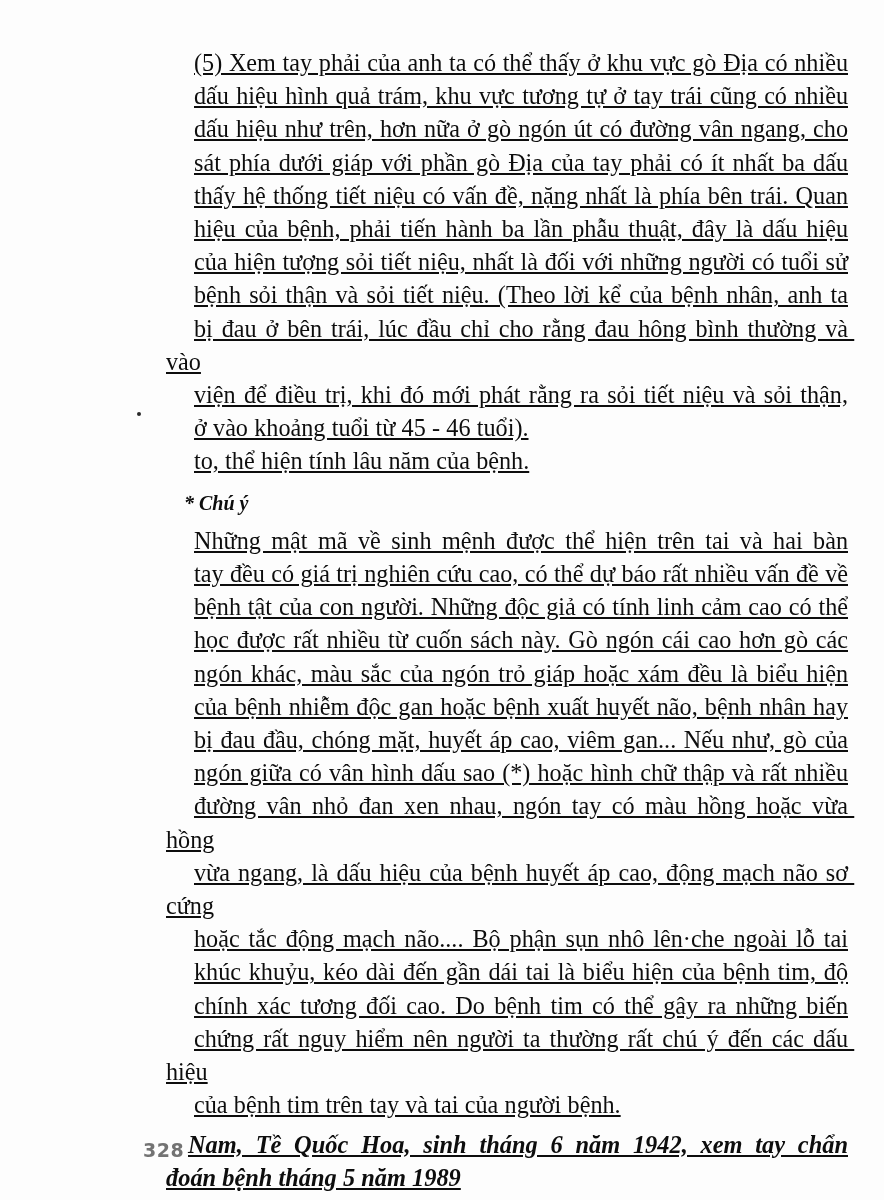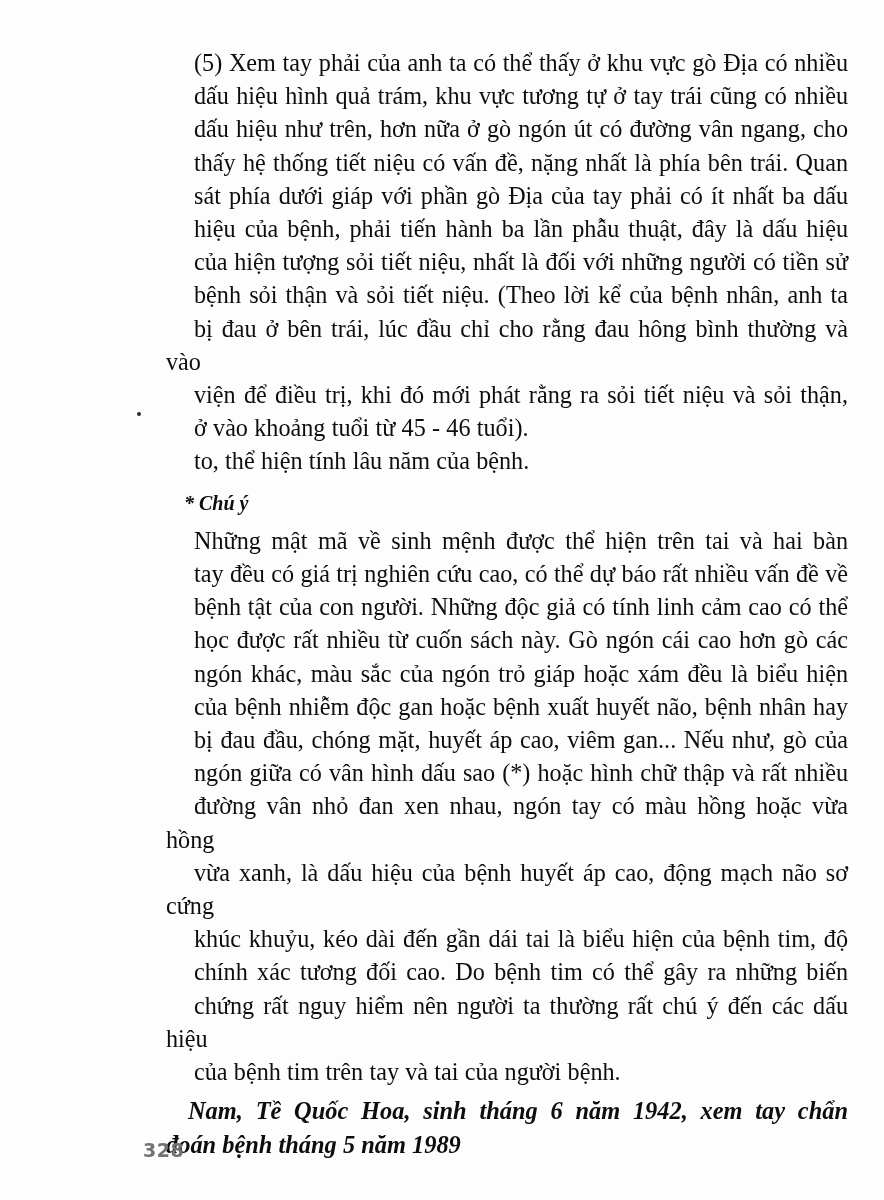--- a/index.html
+++ b/index.html
@@ -34,20 +34,21 @@
   }
   .para.indent {
     text-indent: 28px;
   }
   
   .ln {
     display: block;
     text-align: justify;
     text-align-last: justify;
     white-space: pre-wrap;
+    text-decoration: underline;
   }
   .ln.last {
     text-align-last: left;
   }
   .ln.indent {
     text-indent: 28px;
   }
   .heading-note {
     margin: 4px;
     padding-top: 5px;
@@ -94,24 +95,24 @@
 <body>
 
 <div class="page">
 
   <div class="textblock">
 
     <p class="para indent">
       <span class="ln indent">(5) Xem tay phải của anh ta có thể thấy ở khu vực gò Địa có nhiều</span>
       <span class="ln">dấu hiệu hình quả trám, khu vực tương tự ở tay trái cũng có nhiều</span>
       <span class="ln">dấu hiệu như trên, hơn nữa ở gò ngón út có đường vân ngang, cho</span>
+      <span class="ln">sát phía dưới giáp với phần gò Địa của tay phải có ít nhất ba dấu</span>
       <span class="ln">thấy hệ thống tiết niệu có vấn đề, nặng nhất là phía bên trái. Quan</span>
-      <span class="ln">sát phía dưới giáp với phần gò Địa của tay phải có ít nhất ba dấu</span>
       <span class="ln">hiệu của bệnh, phải tiến hành ba lần phẫu thuật, đây là dấu hiệu</span>
-      <span class="ln">của hiện tượng sỏi tiết niệu, nhất là đối với những người có tiền sử</span>
+      <span class="ln">của hiện tượng sỏi tiết niệu, nhất là đối với những người có tuổi sử</span>
       <span class="ln">bệnh sỏi thận và sỏi tiết niệu. (Theo lời kể của bệnh nhân, anh ta</span>
       <span class="ln">bị đau ở bên trái, lúc đầu chỉ cho rằng đau hông bình thường và vào</span>
       <span class="ln">viện để điều trị, khi đó mới phát rằng ra sỏi tiết niệu và sỏi thận,</span>
       <span class="ln last">ở vào khoảng tuổi từ 45 - 46 tuổi).</span>
     </p>
 
     <p class="para indent">
       <span class="ln last">to, thể hiện tính lâu năm của bệnh.</span>
     </p>
 
@@ -120,21 +121,22 @@
     <p class="para indent">
       <span class="ln indent">Những mật mã về sinh mệnh được thể hiện trên tai và hai bàn</span>
       <span class="ln">tay đều có giá trị nghiên cứu cao, có thể dự báo rất nhiều vấn đề về</span>
       <span class="ln">bệnh tật của con người. Những độc giả có tính linh cảm cao có thể</span>
       <span class="ln">học được rất nhiều từ cuốn sách này. Gò ngón cái cao hơn gò các</span>
       <span class="ln">ngón khác, màu sắc của ngón trỏ giáp hoặc xám đều là biểu hiện</span>
       <span class="ln">của bệnh nhiễm độc gan hoặc bệnh xuất huyết não, bệnh nhân hay</span>
       <span class="ln">bị đau đầu, chóng mặt, huyết áp cao, viêm gan... Nếu như, gò của</span>
       <span class="ln">ngón giữa có vân hình dấu sao (*) hoặc hình chữ thập và rất nhiều</span>
       <span class="ln">đường vân nhỏ đan xen nhau, ngón tay có màu hồng hoặc vừa hồng</span>
-      <span class="ln">vừa xanh, là dấu hiệu của bệnh huyết áp cao, động mạch não sơ cứng</span>
+      <span class="ln">vừa ngang, là dấu hiệu của bệnh huyết áp cao, động mạch não sơ cứng</span>
+      <span class="ln">hoặc tắc động mạch não.... Bộ phận sụn nhô lên·che ngoài lỗ tai</span>
       <span class="ln">khúc khuỷu, kéo dài đến gần dái tai là biểu hiện của bệnh tim, độ</span>
       <span class="ln">chính xác tương đối cao. Do bệnh tim có thể gây ra những biến</span>
       <span class="ln">chứng rất nguy hiểm nên người ta thường rất chú ý đến các dấu hiệu</span>
       <span class="ln last">của bệnh tim trên tay và tai của người bệnh.</span>
     </p>
 
     <p class="heading-case">
       <span class="ln indent">Nam, Tề Quốc Hoa, sinh tháng 6 năm 1942, xem tay chẩn</span>
       <span class="ln last">đoán bệnh tháng 5 năm 1989</span>
     </p>

